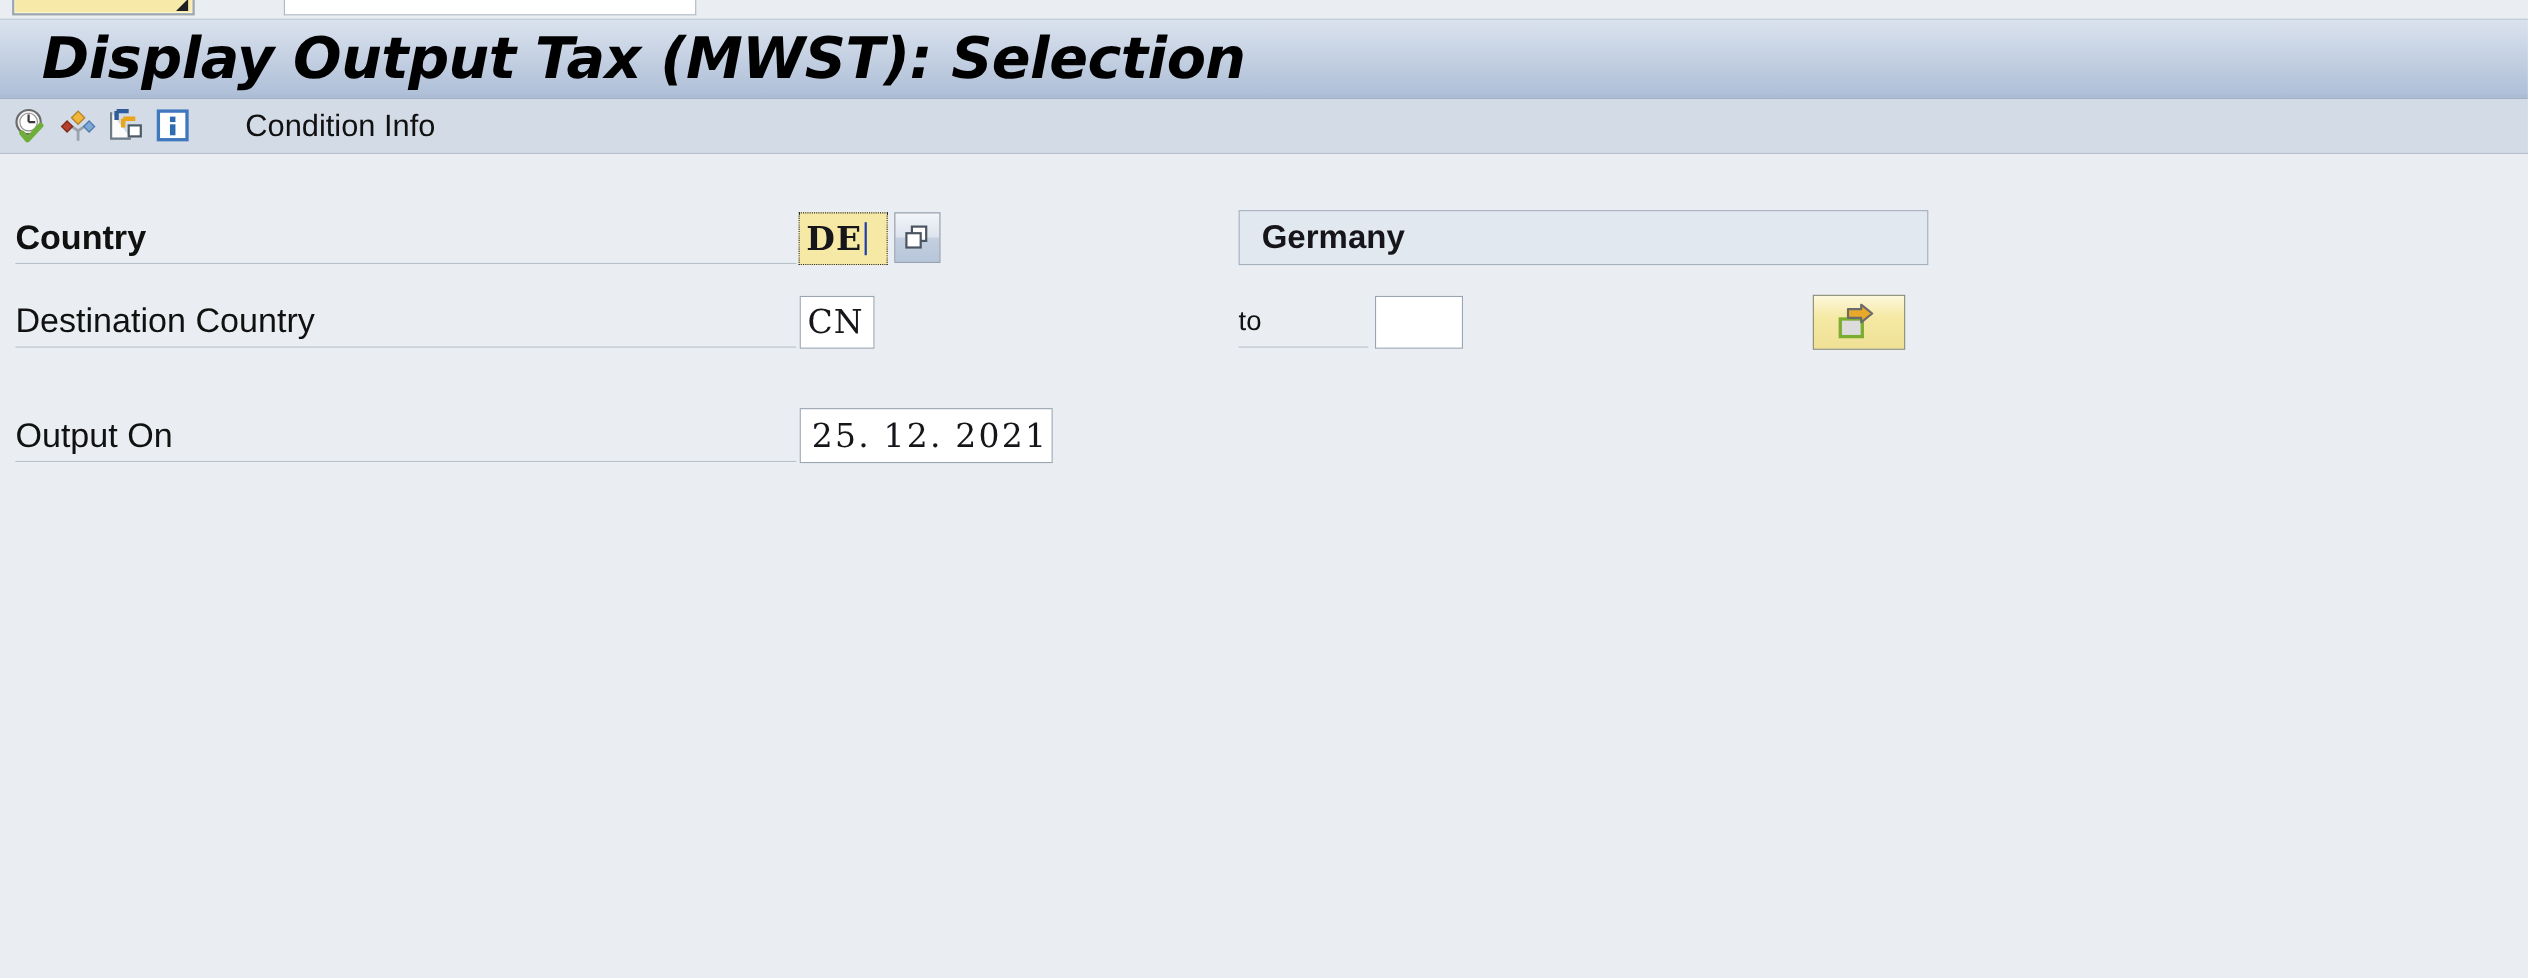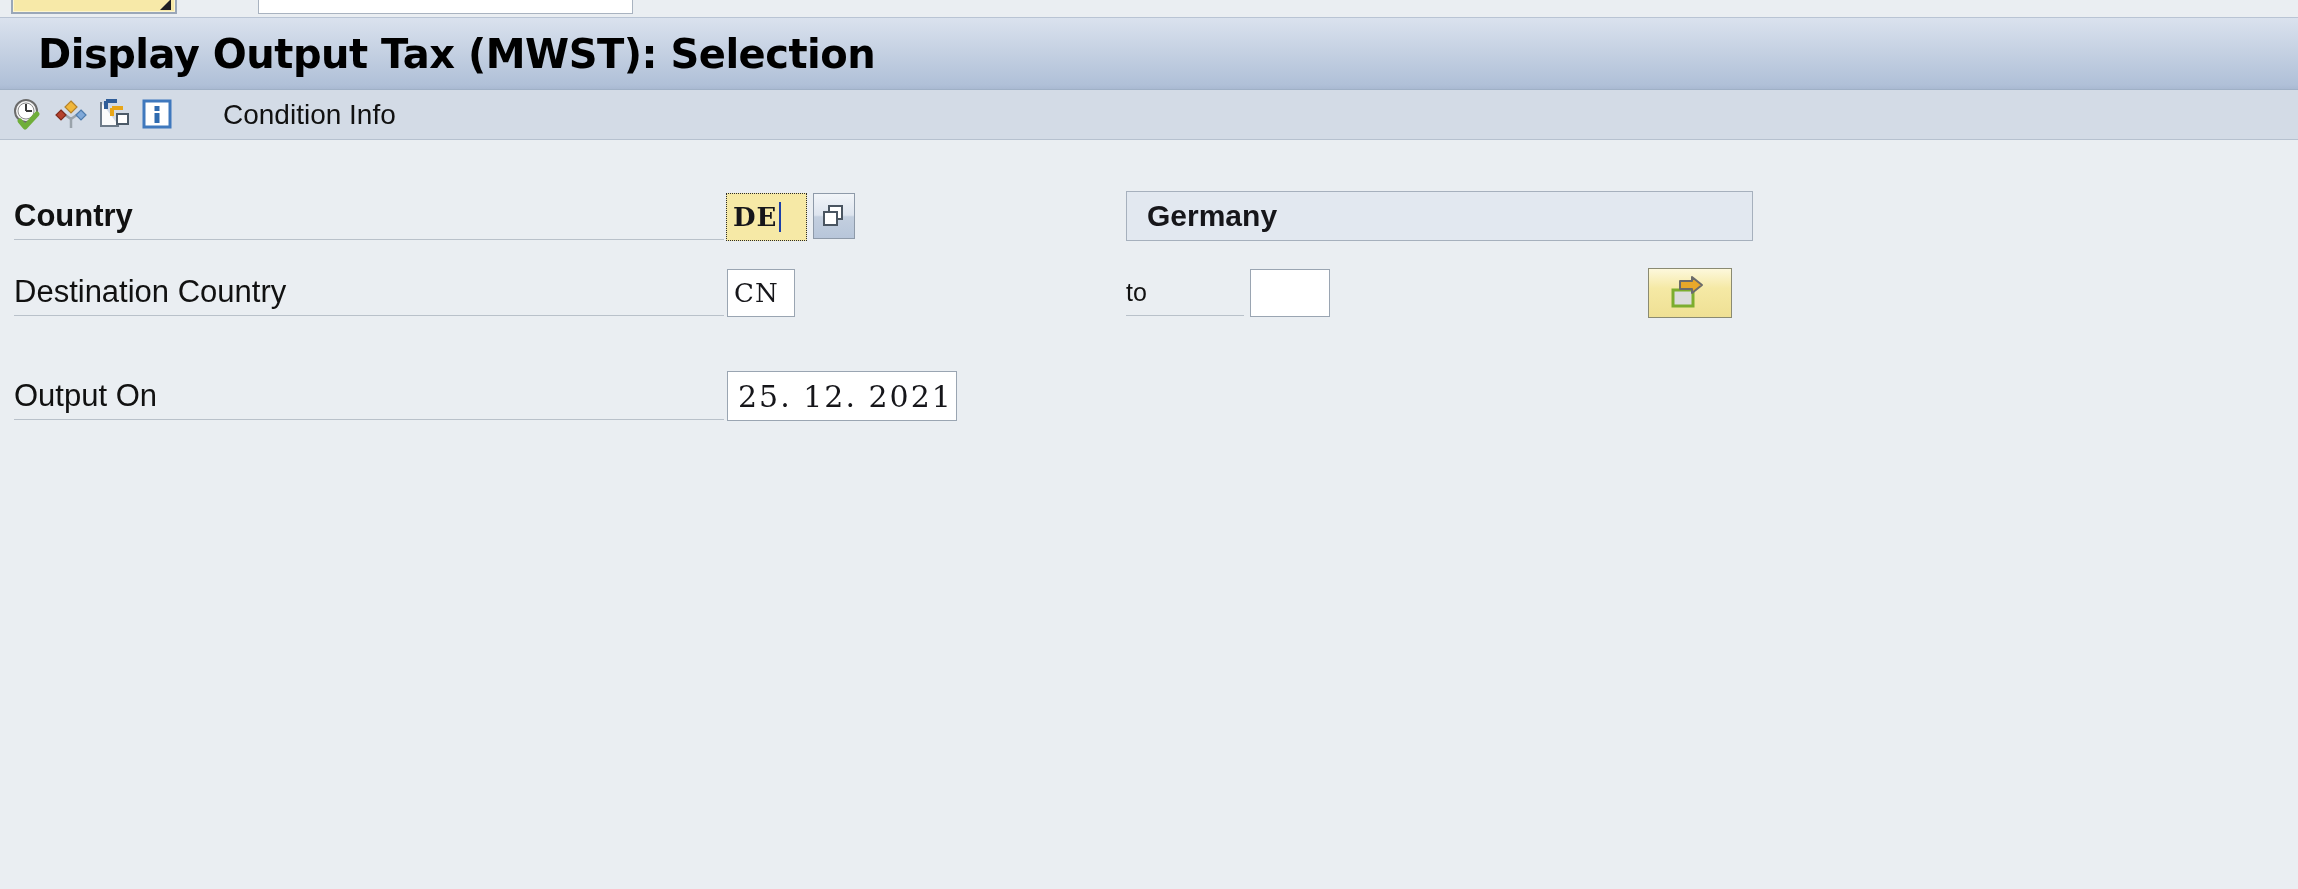--- a/index.html
+++ b/index.html
@@ -63,22 +63,23 @@
     border-top: 1px solid #b9c4d4;
     border-bottom: 1px solid #9fb0c6;
     box-sizing: border-box;
   }
   .title-text {
     position: absolute;
     left: 38px;
     top: 50%;
     transform: translateY(-50%);
     font-family: "DejaVu Sans", sans-serif;
-    font-size: 40px;
+    font-size: 52px;
     font-weight: bold;
+    font-style: italic;
     color: #000000;
     letter-spacing: -0.5px;
     white-space: nowrap;
   }
 
   
   .toolbar {
     position: absolute;
     left: 0;
     top: 90px;
@@ -152,21 +153,21 @@
   }
   .ul-country { width: 710px; }
   .ul-dest    { width: 710px; }
   .ul-valid   { width: 710px; }
 
   
   .fld {
     position: absolute;
     box-sizing: border-box;
     font-family: "DejaVu Serif", serif;
-    font-size: 26px;
+    font-size: 30px;
     color: #16161a;
     padding: 0 6px;
     display: flex;
     align-items: center;
     white-space: nowrap;
     overflow: hidden;
   }
 
   .fld-country {
     left: 726px;

